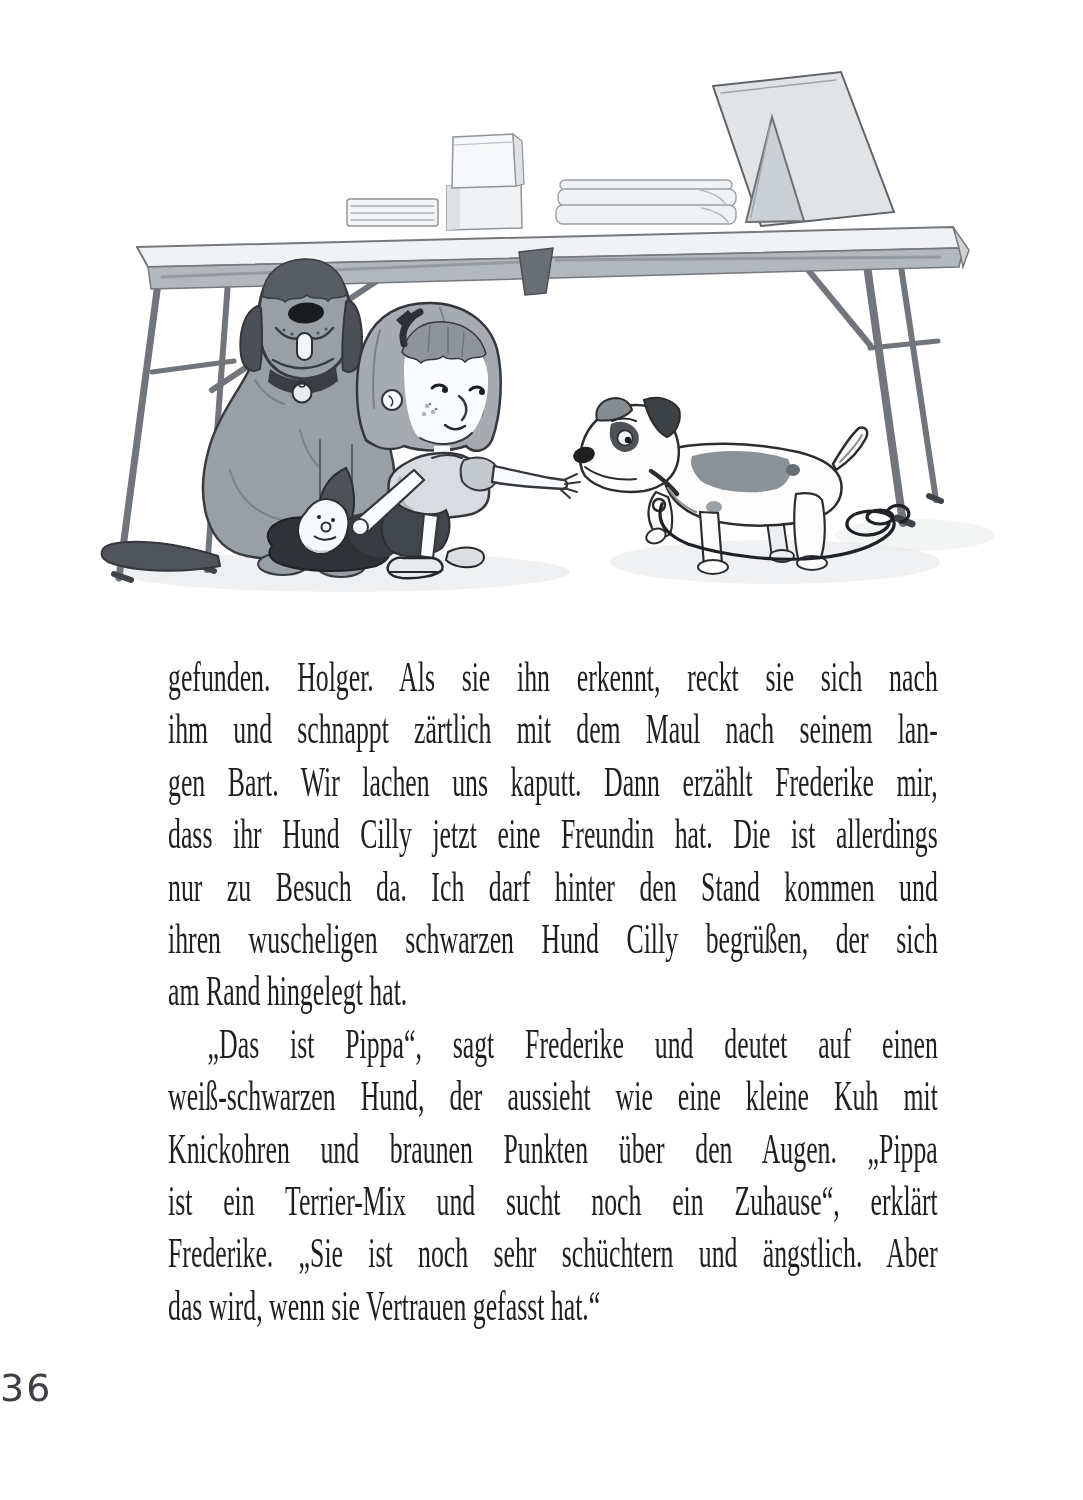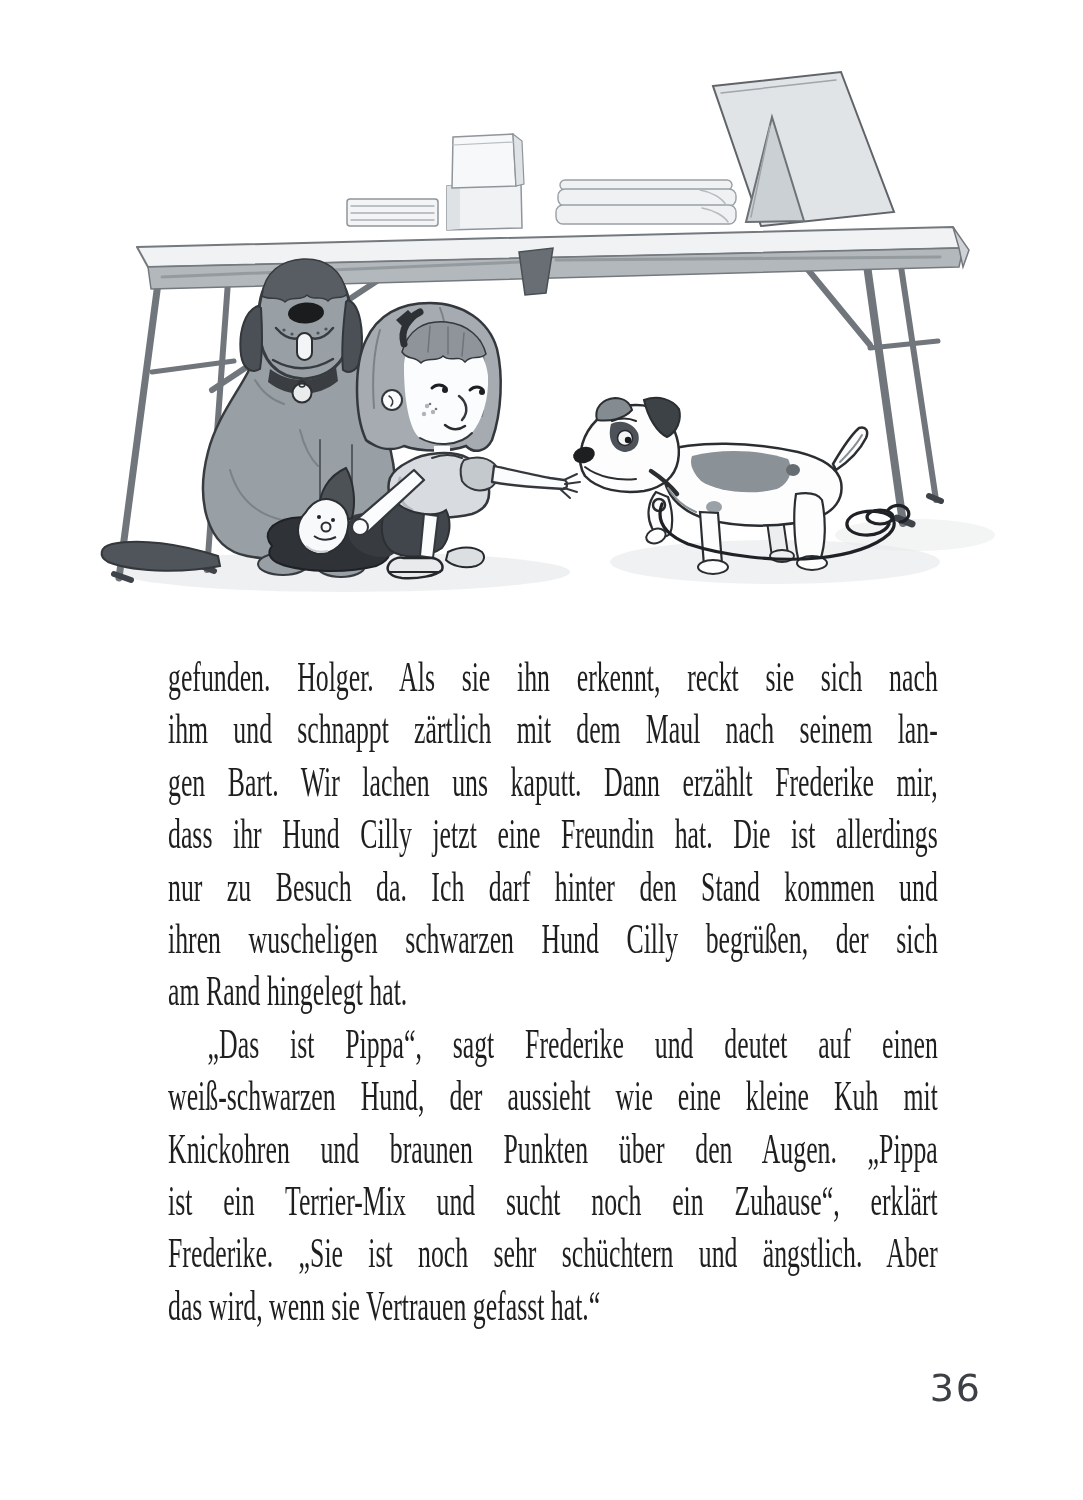--- a/index.html
+++ b/index.html
@@ -19,21 +19,21 @@
     font-family:"Liberation Serif", serif;
   }
   .ln {
     height:52.4px; overflow:hidden;
     text-align:justify; text-align-last:justify;
   }
   .ln.end { text-align:left; text-align-last:left; }
   .ln.ind { text-indent:66px; }
   .page-number {
     position:absolute; left:0; top:1366px; width:982px;
-    text-align:right;
+    text-align:left;
     font-family:"DejaVu Sans", sans-serif;
     font-size:38px; color:#3d4044; letter-spacing:2px;
   }
 </style>
 </head>
 <body>
 
 <svg class="illustration" viewBox="0 0 1083 620" xmlns="http://www.w3.org/2000/svg">
 
   <g>

